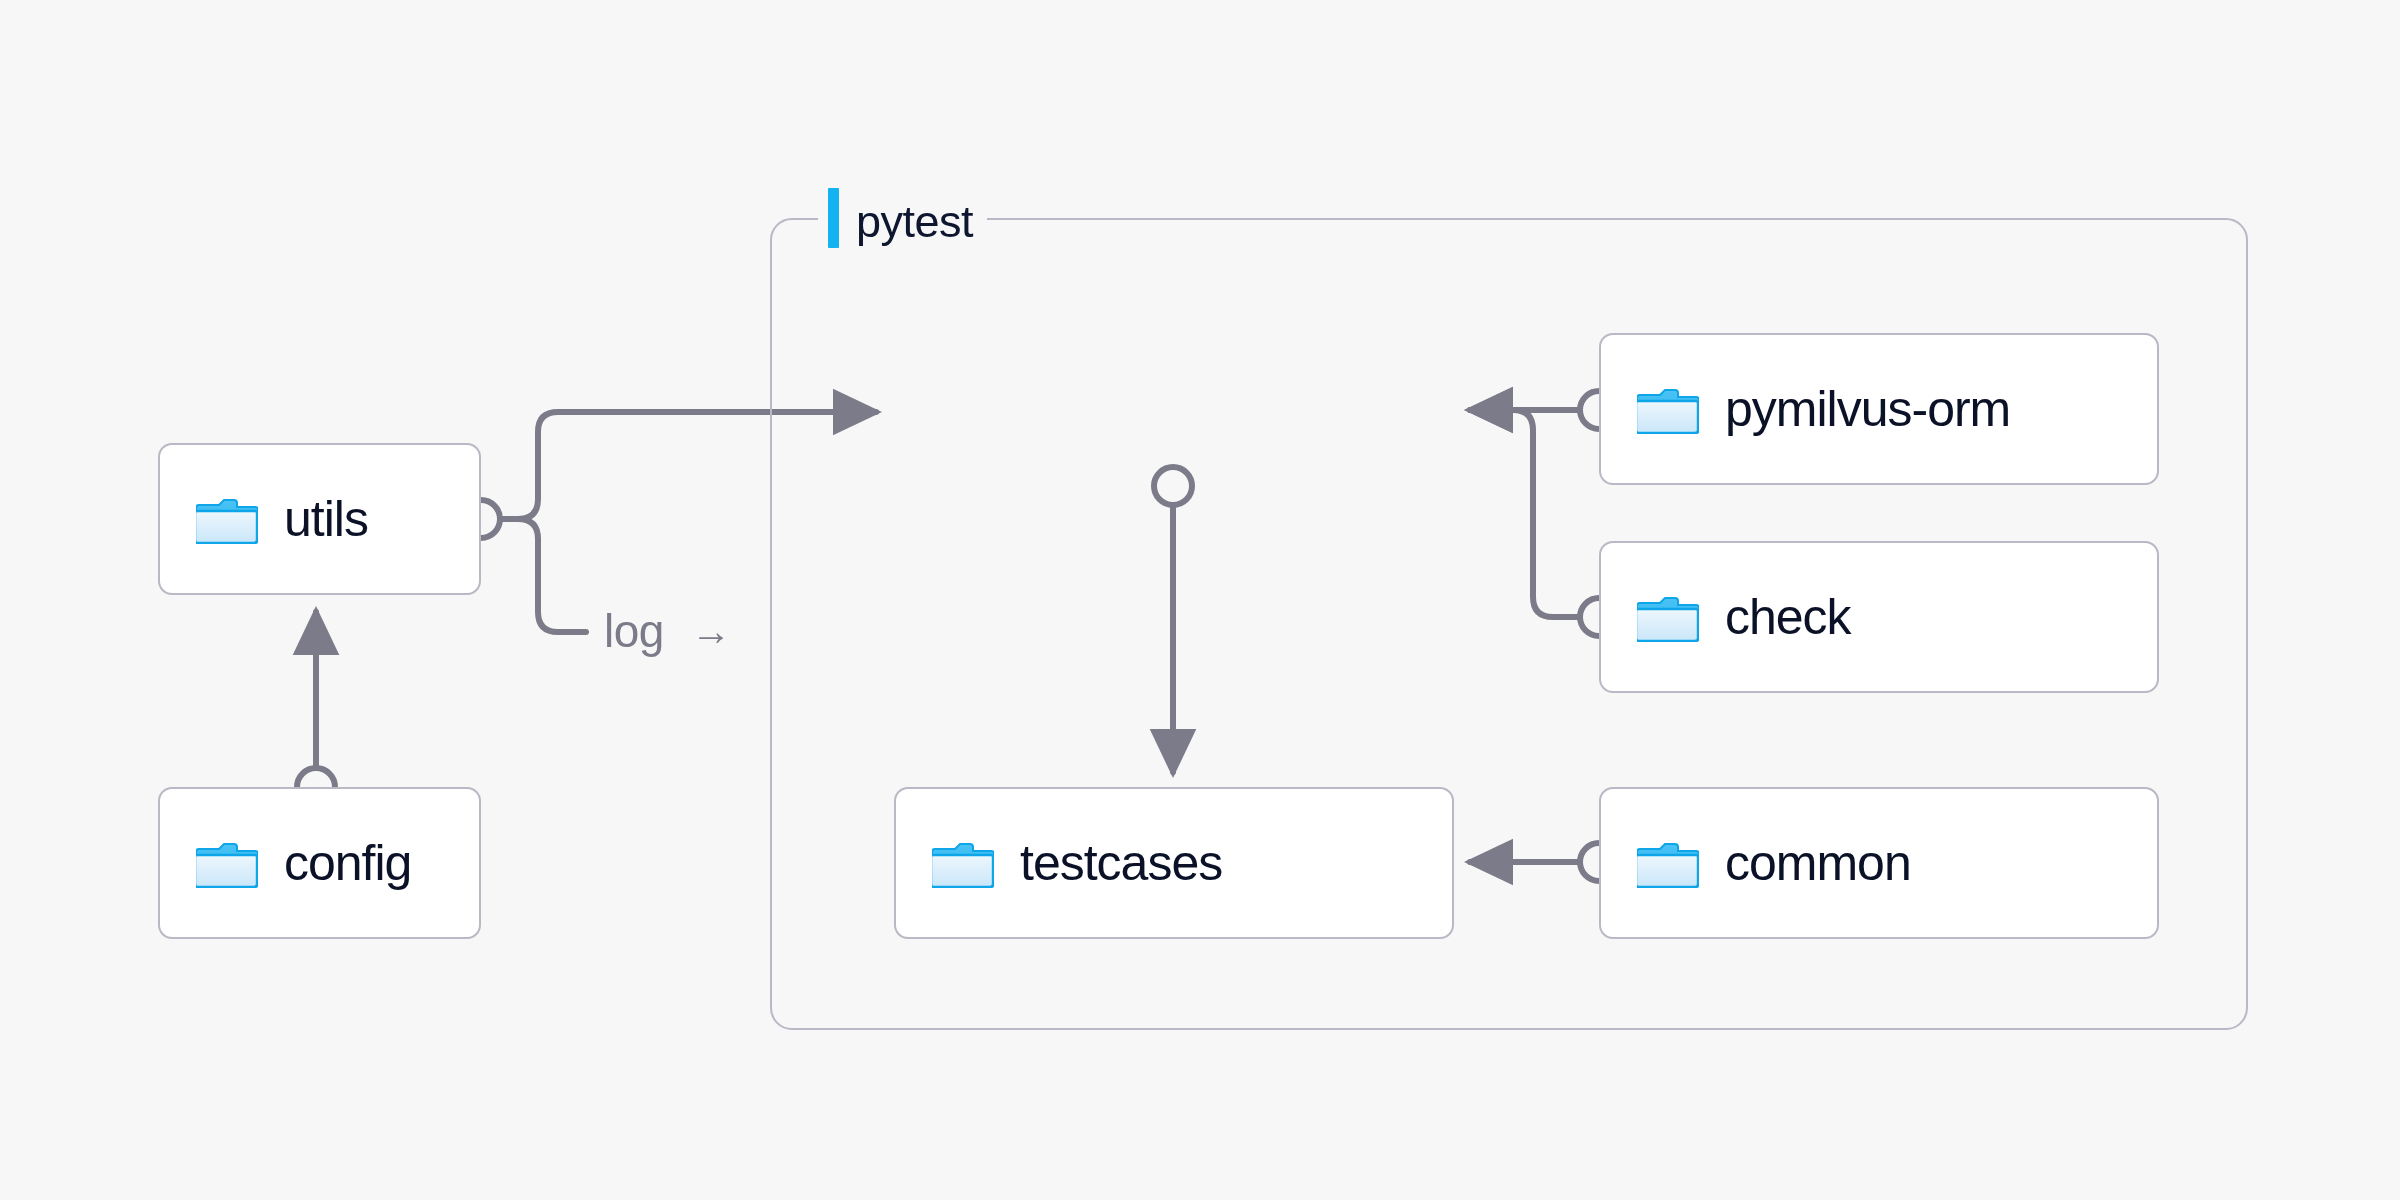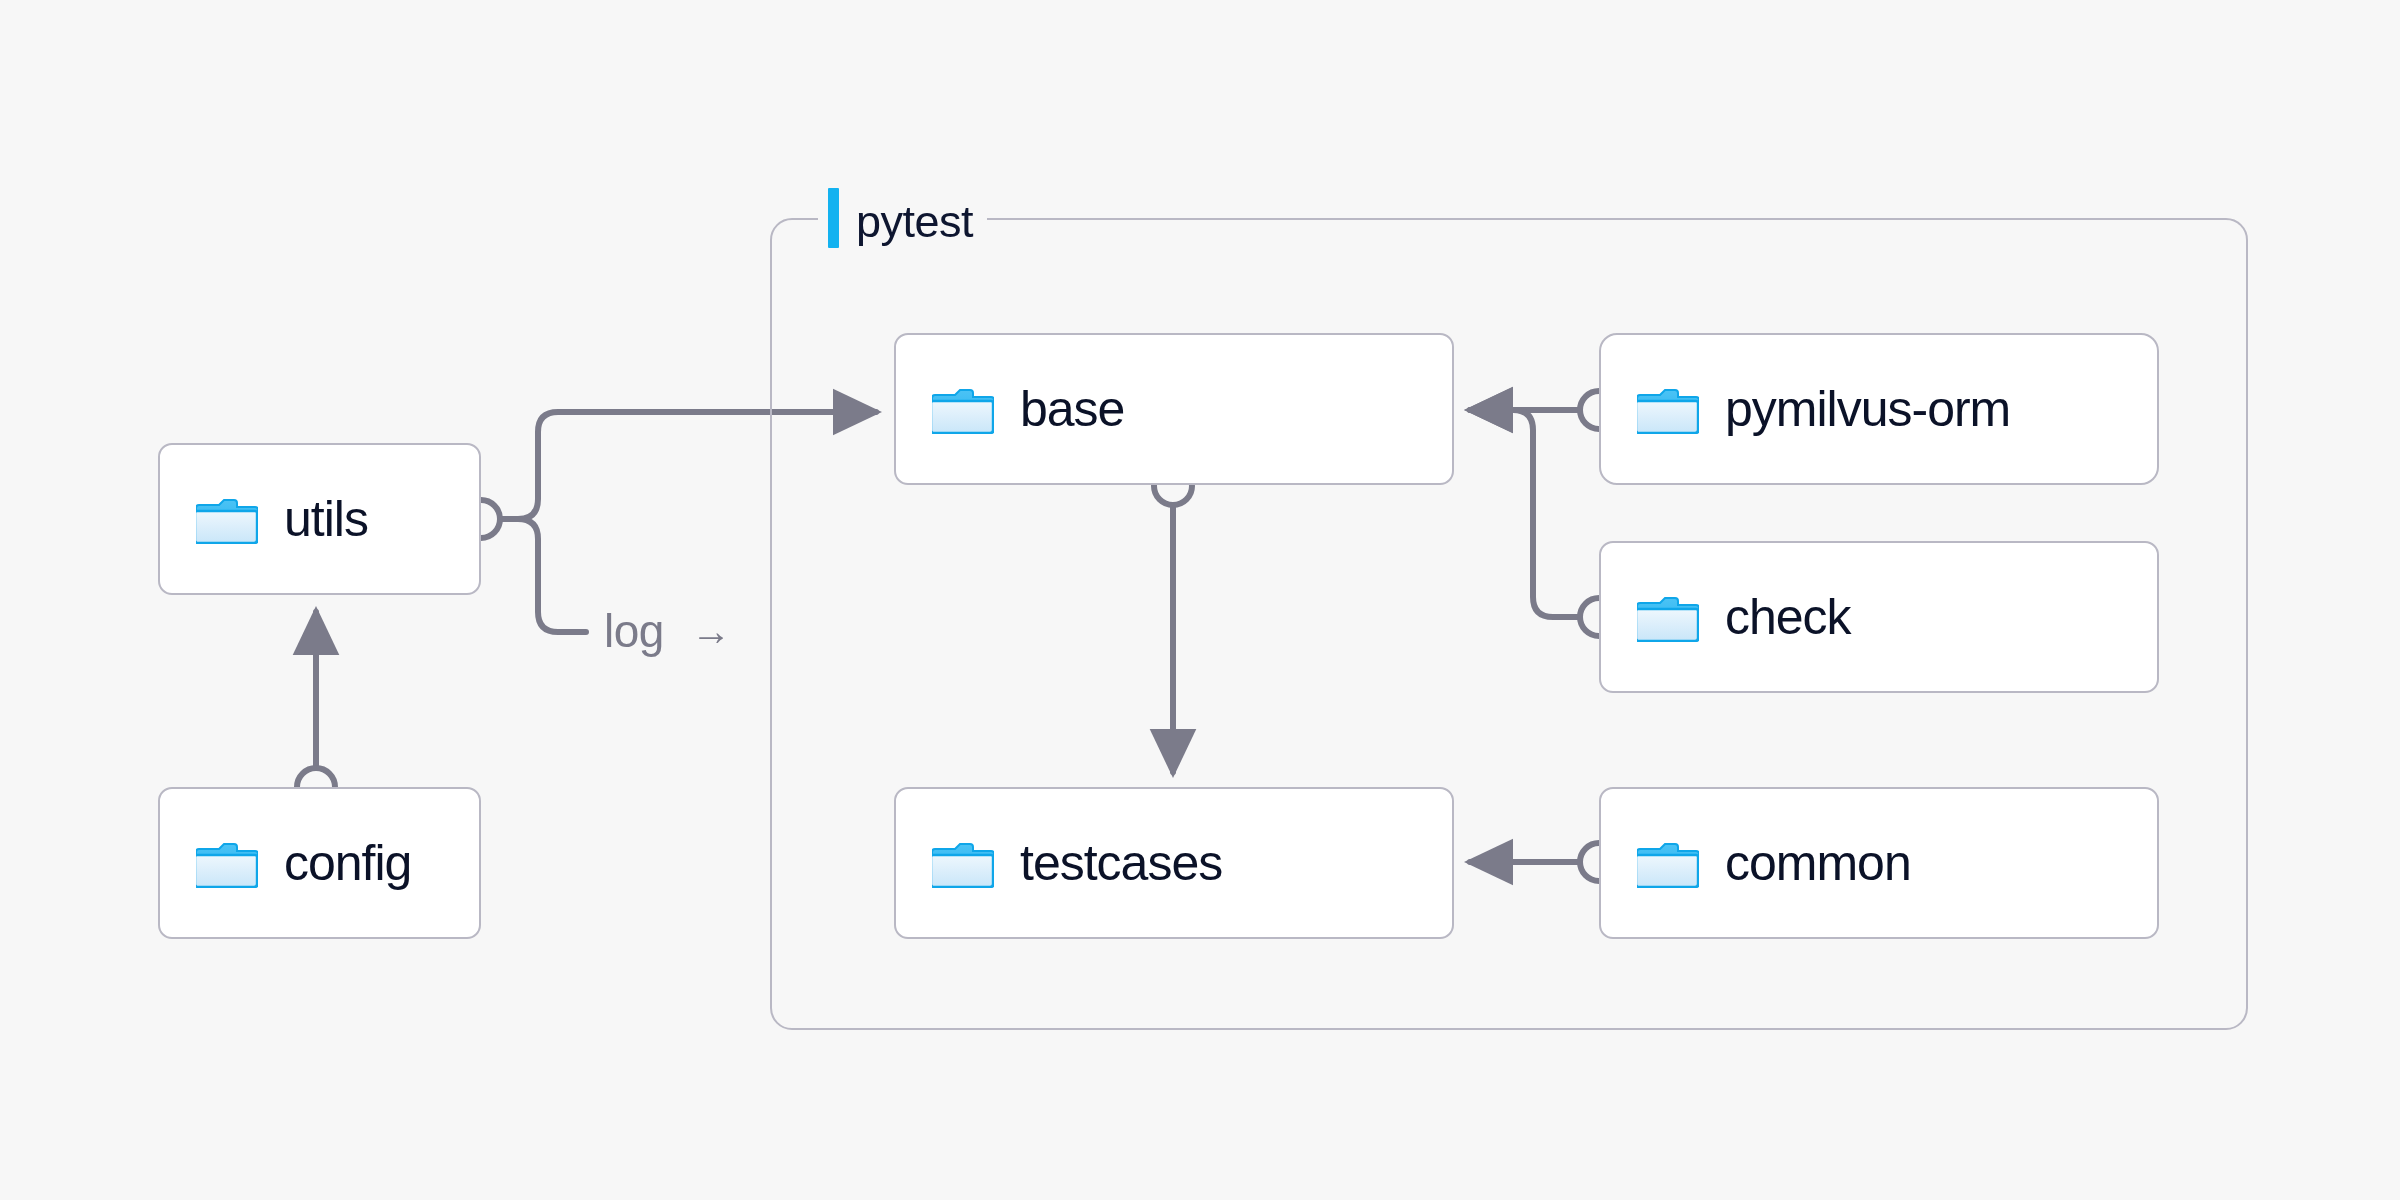--- a/index.html
+++ b/index.html
@@ -181,41 +181,32 @@
   <div class="node" style="left:158px; top:787px; width:323px; height:152px;">
     <div class="node-inner">
       <svg class="folder-icon" viewBox="0 0 62 50">
         <path d="M3,11 h20 l5,-5 h10 a3,3 0 0 1 3,3 v4 h18 a3,3 0 0 1 3,3 v30 a3,3 0 0 1 -3,3 h-56 a3,3 0 0 1 -3,-3 v-32 a3,3 0 0 1 3,-3 z" fill="url(#folderTab)" stroke="#0fa6e9" stroke-width="2"></path>
         <path d="M3,17 h56 a2,2 0 0 1 2,2 v27 a3,3 0 0 1 -3,3 h-56 a3,3 0 0 1 -3,-3 v-27 a2,2 0 0 1 2,-2 z" fill="url(#folderBody)" stroke="#0fa6e9" stroke-width="2.4"></path>
       </svg>
       <span class="node-label">config</span>
     </div>
   </div>
 
-  <div class="node" style="left:894px; top:333px; width:560px; height:152px;">
-    <div class="node-inner">
-      <svg class="folder-icon" viewBox="0 0 62 50">
-        <path d="M3,11 h20 l5,-5 h10 a3,3 0 0 1 3,3 v4 h18 a3,3 0 0 1 3,3 v30 a3,3 0 0 1 -3,3 h-56 a3,3 0 0 1 -3,-3 v-32 a3,3 0 0 1 3,-3 z" fill="url(#folderTab)" stroke="#0fa6e9" stroke-width="2"></path>
-        <path d="M3,17 h56 a2,2 0 0 1 2,2 v27 a3,3 0 0 1 -3,3 h-56 a3,3 0 0 1 -3,-3 v-27 a2,2 0 0 1 2,-2 z" fill="url(#folderBody)" stroke="#0fa6e9" stroke-width="2.4"></path>
-      </svg>
-      <span class="node-label">base</span>
-    </div>
-  </div>
 
   <div class="node" style="left:894px; top:787px; width:560px; height:152px;">
     <div class="node-inner">
       <svg class="folder-icon" viewBox="0 0 62 50">
         <path d="M3,11 h20 l5,-5 h10 a3,3 0 0 1 3,3 v4 h18 a3,3 0 0 1 3,3 v30 a3,3 0 0 1 -3,3 h-56 a3,3 0 0 1 -3,-3 v-32 a3,3 0 0 1 3,-3 z" fill="url(#folderTab)" stroke="#0fa6e9" stroke-width="2"></path>
         <path d="M3,17 h56 a2,2 0 0 1 2,2 v27 a3,3 0 0 1 -3,3 h-56 a3,3 0 0 1 -3,-3 v-27 a2,2 0 0 1 2,-2 z" fill="url(#folderBody)" stroke="#0fa6e9" stroke-width="2.4"></path>
       </svg>
       <span class="node-label">testcases</span>
     </div>
   </div>
 
-  <div class="node" style="left:1599px; top:333px; width:560px; height:152px;border-radius:18px;">
+  <div class="node" style="left:1599px; top:333px; width:560px; height:152px;">
     <div class="node-inner">
       <svg class="folder-icon" viewBox="0 0 62 50">
         <path d="M3,11 h20 l5,-5 h10 a3,3 0 0 1 3,3 v4 h18 a3,3 0 0 1 3,3 v30 a3,3 0 0 1 -3,3 h-56 a3,3 0 0 1 -3,-3 v-32 a3,3 0 0 1 3,-3 z" fill="url(#folderTab)" stroke="#0fa6e9" stroke-width="2"></path>
         <path d="M3,17 h56 a2,2 0 0 1 2,2 v27 a3,3 0 0 1 -3,3 h-56 a3,3 0 0 1 -3,-3 v-27 a2,2 0 0 1 2,-2 z" fill="url(#folderBody)" stroke="#0fa6e9" stroke-width="2.4"></path>
       </svg>
       <span class="node-label">pymilvus-orm</span>
     </div>
   </div>
 
   <div class="node" style="left:1599px; top:541px; width:560px; height:152px;">

